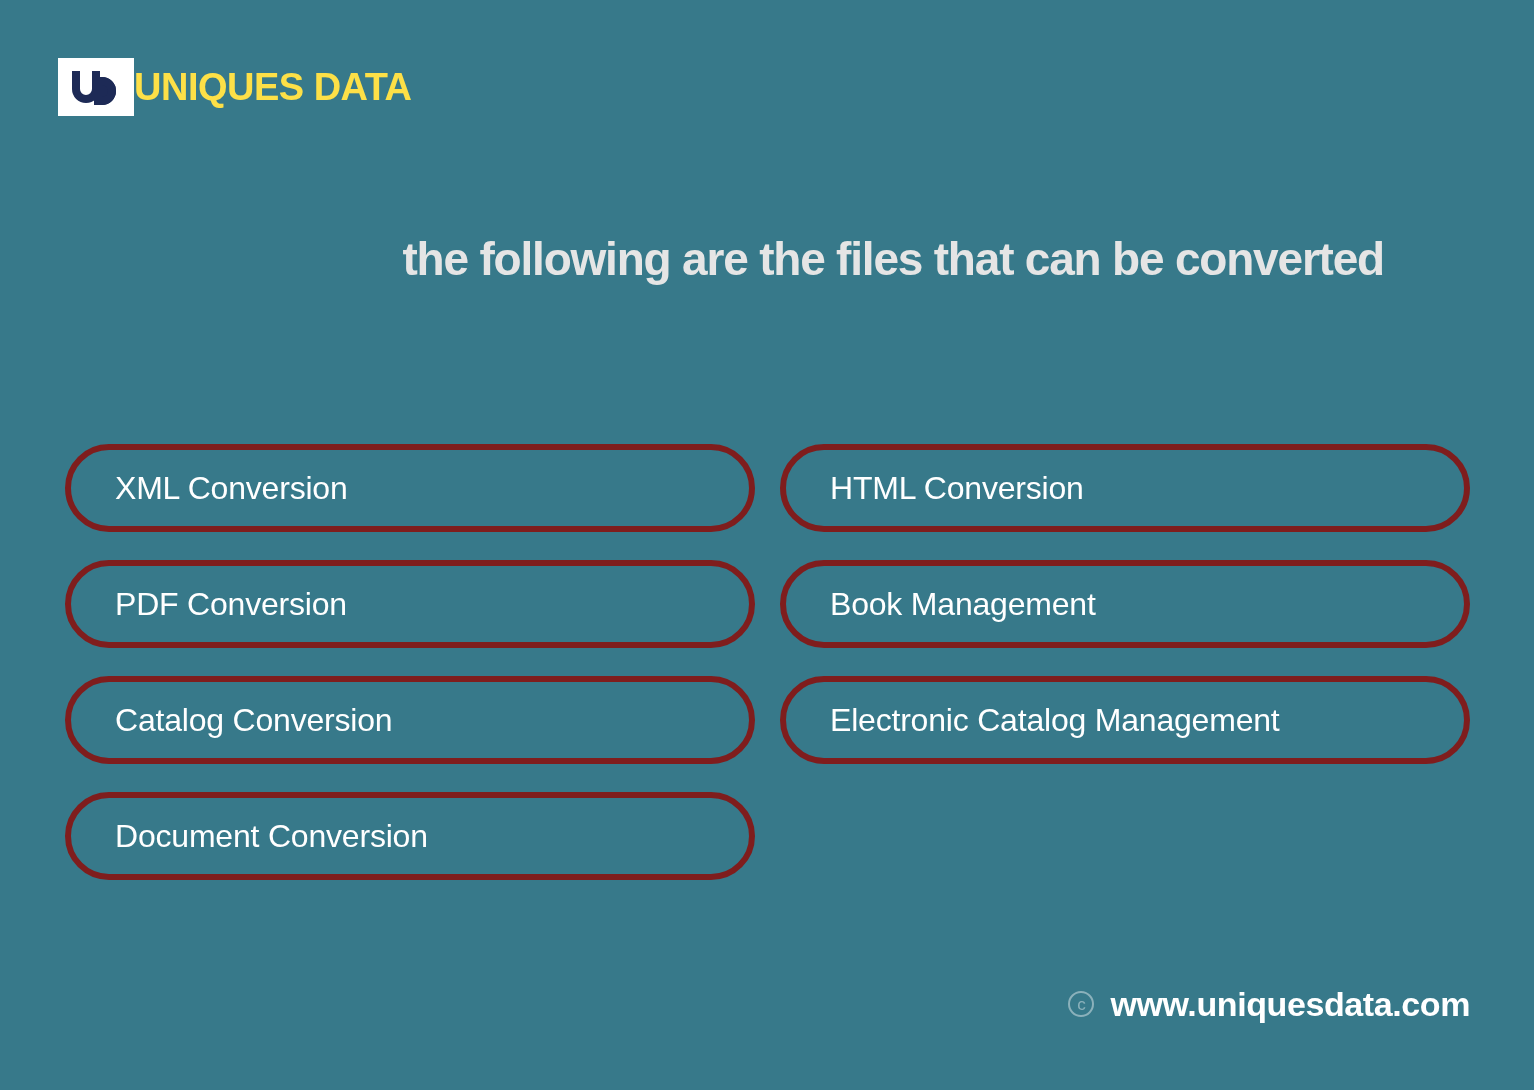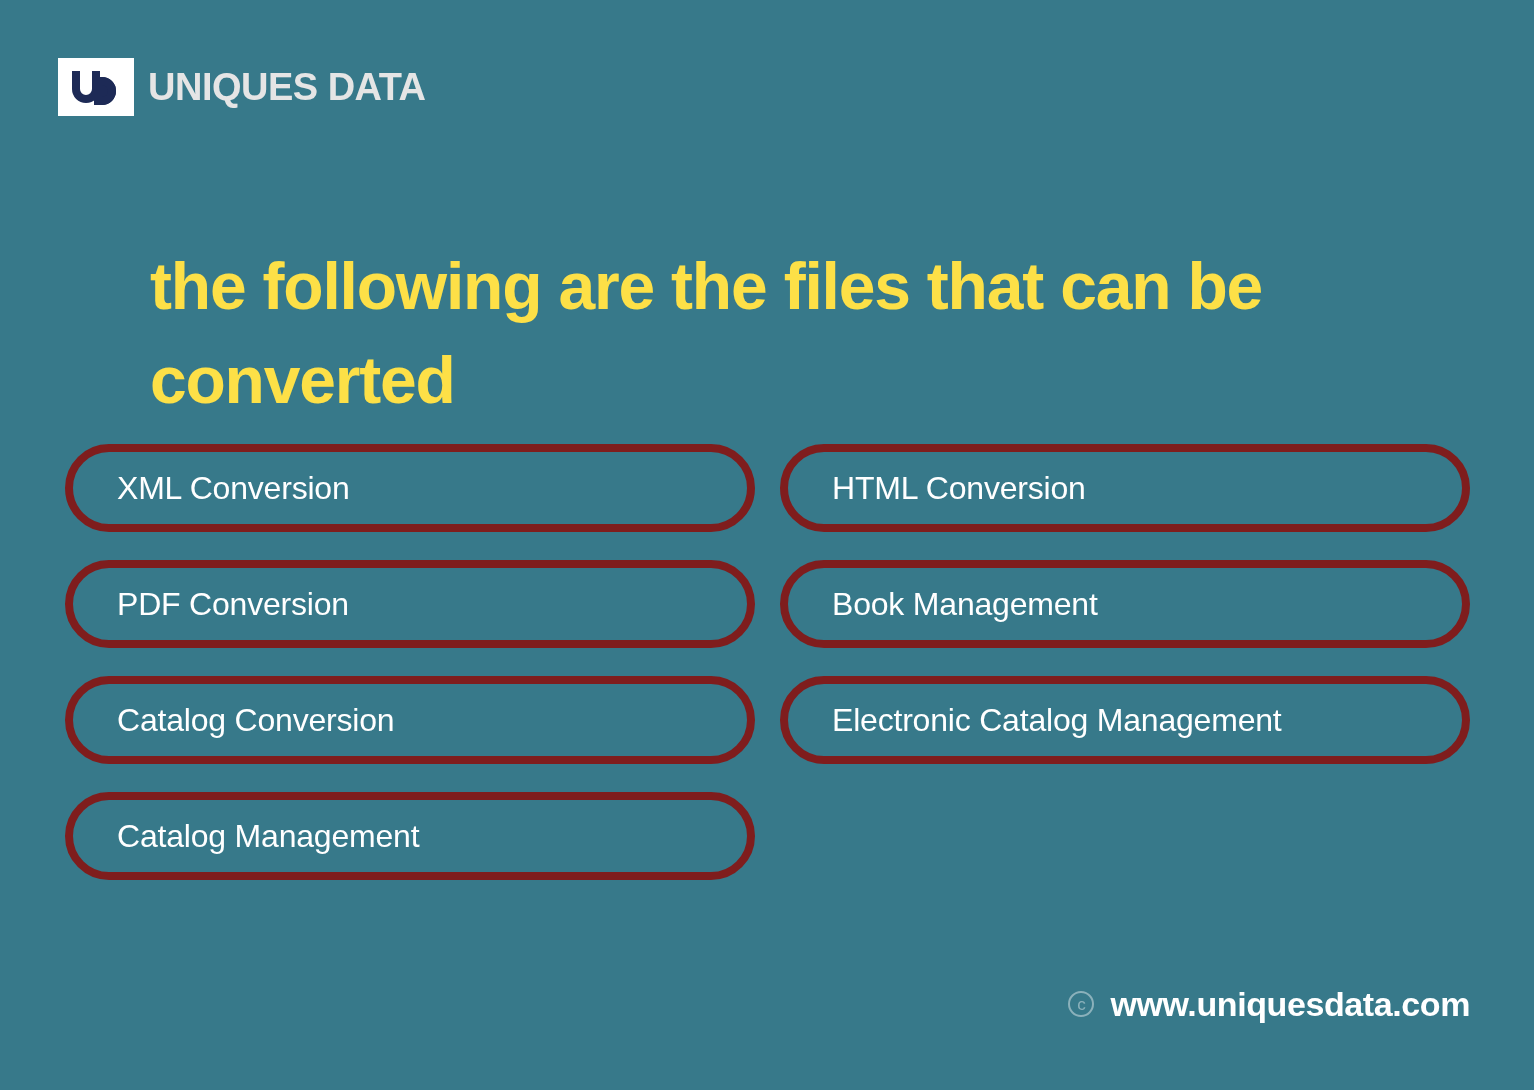--- a/index.html
+++ b/index.html
@@ -30,64 +30,63 @@
     width: 76px;
     height: 58px;
     background: #ffffff;
     display: flex;
     align-items: center;
     justify-content: center;
     flex: none;
   }
   .brand-mark svg { display: block; }
   .brand-word {
-    margin-left: 14px;
-    color: #e5e5e5;
+    color: #fde047;
     font-size: 38px;
     font-weight: 700;
     letter-spacing: -0.4px;
     line-height: 1;
     white-space: nowrap;
     display: flex;
     align-items: baseline;
   }
   .brand-word .w1 { letter-spacing: -0.5px; }
   .brand-word .w2 { margin-left: 10px; font-weight: 700; letter-spacing: -0.5px; }
 
   
   .title {
     position: absolute;
     left: 0;
     top: 196px;
     width: 1534px;
     padding: 0 150px;
     box-sizing: border-box;
-    text-align: left;
-    color: #fde047;
-    font-size: 66px;
+    text-align: right;
+    color: #e5e5e5;
+    font-size: 46px;
     font-weight: 700;
     line-height: 1.42;
     letter-spacing: -1.2px;
   }
 
   
   .pill-grid {
     position: absolute;
     left: 65px;
     top: 444px;
     width: 1405px;
     display: grid;
     grid-template-columns: 690px 690px;
     column-gap: 25px;
     row-gap: 28px;
   }
   .pill {
     height: 88px;
     box-sizing: border-box;
-    border: 8px solid #7f1d1d;
+    border: 6px solid #7f1d1d;
     border-radius: 44px;
     background: transparent;
     display: flex;
     align-items: center;
     padding: 0 44px;
   }
   .pill-label {
     color: #ffffff;
     font-size: 32px;
     font-weight: 400;
@@ -168,21 +167,21 @@
   </div>
 
   <div class="pill">
     <span class="pill-label">Catalog Conversion</span>
   </div>
 
   <div class="pill">
     <span class="pill-label">Electronic Catalog Management</span>
   </div>
   <div class="pill">
-    <span class="pill-label">Catalog Management</span>
+    <span class="pill-label">Document Conversion</span>
   </div>
 
 </div>
 
 <div class="footer">
   <span class="copyright-icon">c</span>
   <span class="footer-url">www.uniquesdata.com</span>
 </div>
 
 </body></html>

